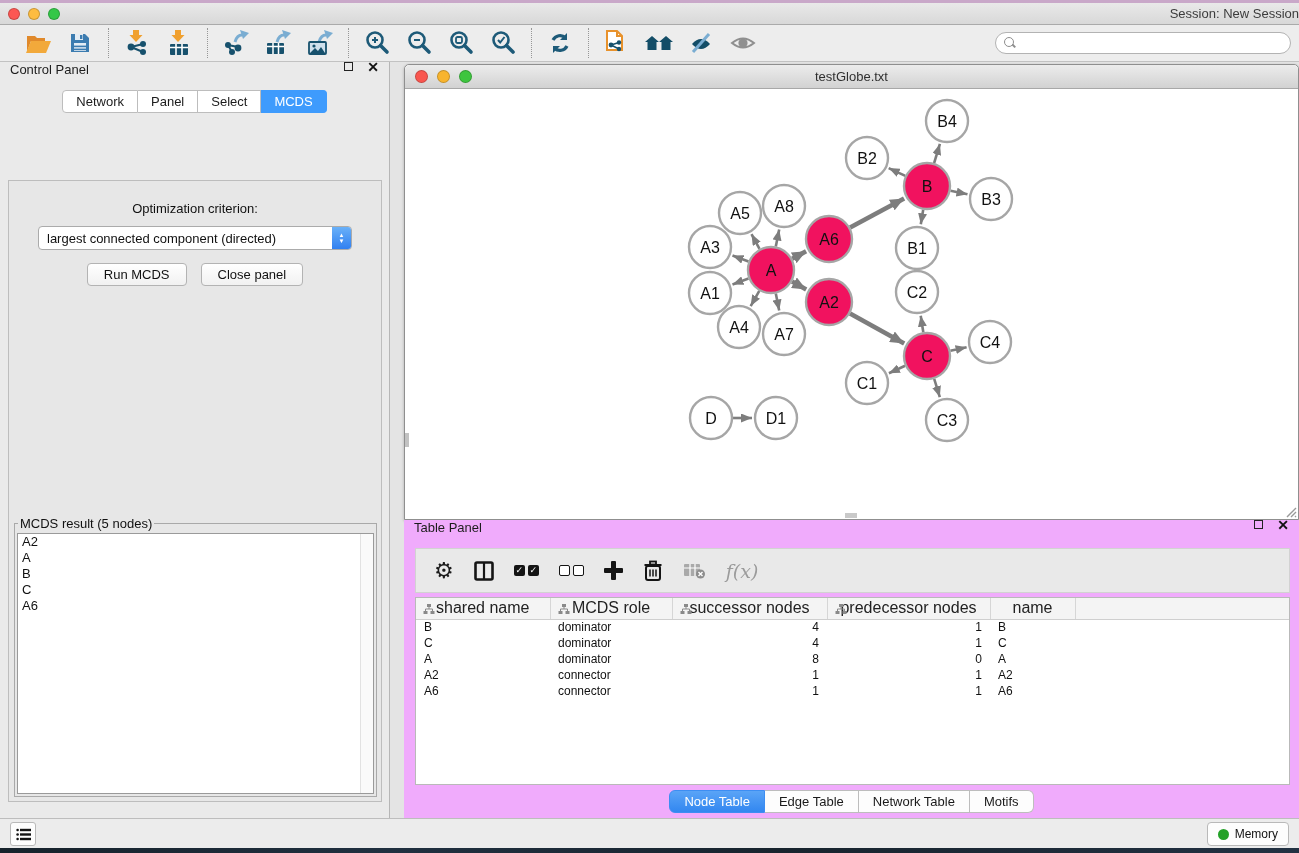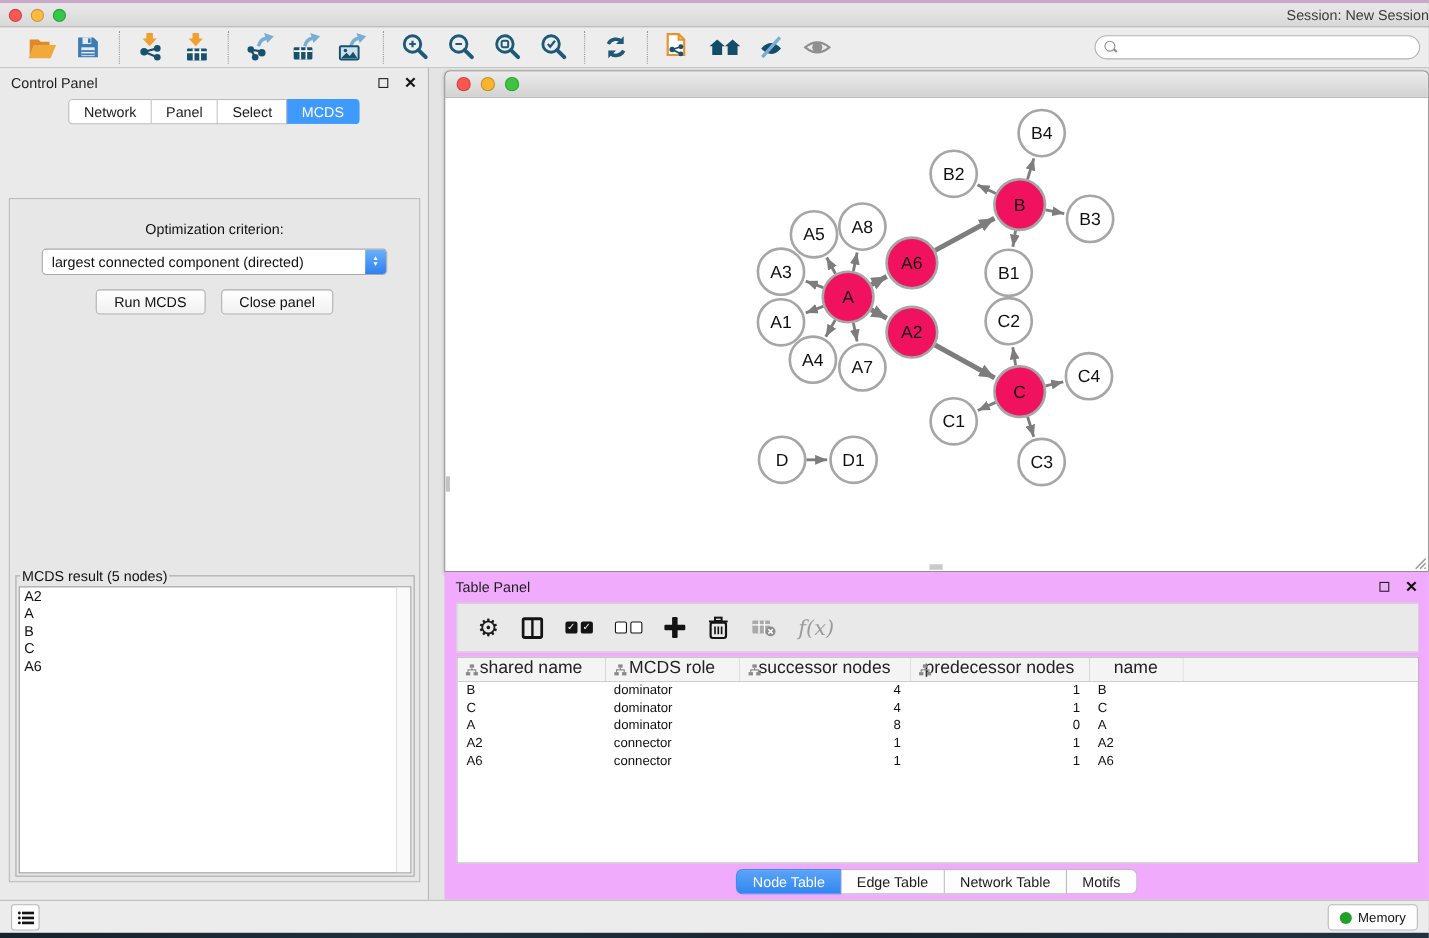--- a/index.html
+++ b/index.html
@@ -24,21 +24,21 @@
   .tb-sep { width:1px; height:30px; border-left:1px dotted #979797; }
   .tb-btn { width:36px; height:30px; display:flex; align-items:center; justify-content:center; background:transparent; border:none; cursor:default; }
   .search-wrap { position:absolute; right:8px; top:7px; width:296px; height:22px; background:#fff;
     border:1px solid #b3b3b3; border-radius:11px; display:flex; align-items:center; padding-left:8px; }
   .mag { position:relative; width:12px; height:12px; }
   .mag::before { content:""; position:absolute; left:0; top:0; width:8px; height:8px; border:1.5px solid #8e8e8e; border-radius:50%; }
   .mag::after { content:""; position:absolute; left:8px; top:8px; width:4px; height:1.5px; background:#8e8e8e; transform:rotate(45deg); }
   .search-input { border:none; outline:none; flex:1; height:18px; font-size:12px; background:transparent; }
 
   
-  .panel-head { display:flex; align-items:center; height:26px; padding:0 10px; font-size:13px; color:#1d1d1d; }
+  .panel-head { display:flex; height:26px; padding:0 10px; font-size:13px; color:#1d1d1d; }
   .panel-head .ph-title { flex:1; }
   .float-ico { width:9px; height:9px; border:1.5px solid #222; display:inline-block; margin-right:14px; }
   .close-ico { font-size:14px; font-weight:bold; color:#111; line-height:10px; }
 
   
   .control-panel { position:absolute; left:0; top:62px; width:390px; height:756px; background:#eaeaea; border-right:1px solid #b6b6b6; }
   .cp-tabs { display:flex; justify-content:center; margin-top:2px; }
   .cp-tab { font-size:13px; color:#1c1c1c; background:#fff; border:1px solid #bdbdbd; border-left:none;
     padding:3px 13px; }
   .cp-tab:first-child { border-left:1px solid #bdbdbd; border-radius:4px 0 0 4px; }
@@ -334,20 +334,21 @@
           <div class="mcds-scroll"></div>
         </div>
       </fieldset>
     </div>
   </div>
 
   <div class="workspace">
 
     <div class="net-frame">
       <div class="net-titlebar">
+        <div class="title">testGlobe.txt</div>
         <div class="net-lights">
           <span class="net-light n-red"></span>
           <span class="net-light n-yellow"></span>
           <span class="net-light n-green"></span>
         </div>
       </div>
       <div class="net-canvas">
         <svg id="graph-svg" width="893" height="430" viewBox="0 0 893 430">
             <defs>
               <marker id="arrThin" markerUnits="userSpaceOnUse" markerWidth="11" markerHeight="9" refX="11" refY="4.5" orient="auto">

